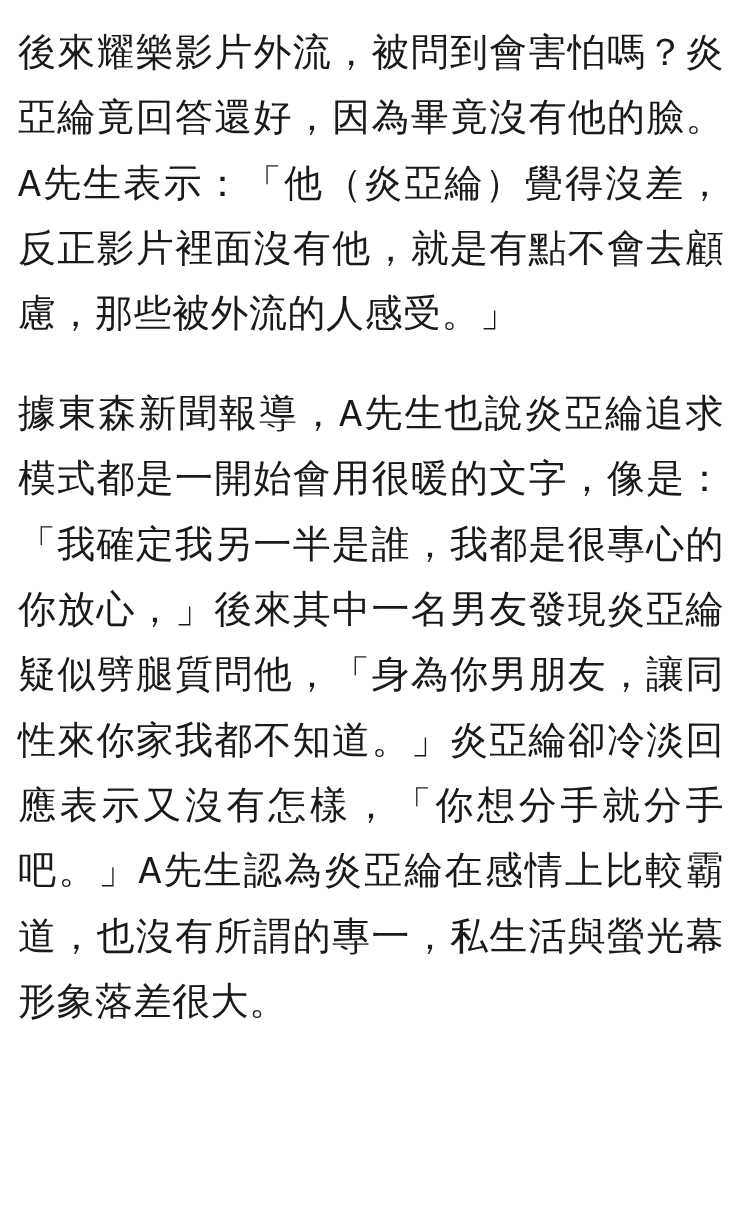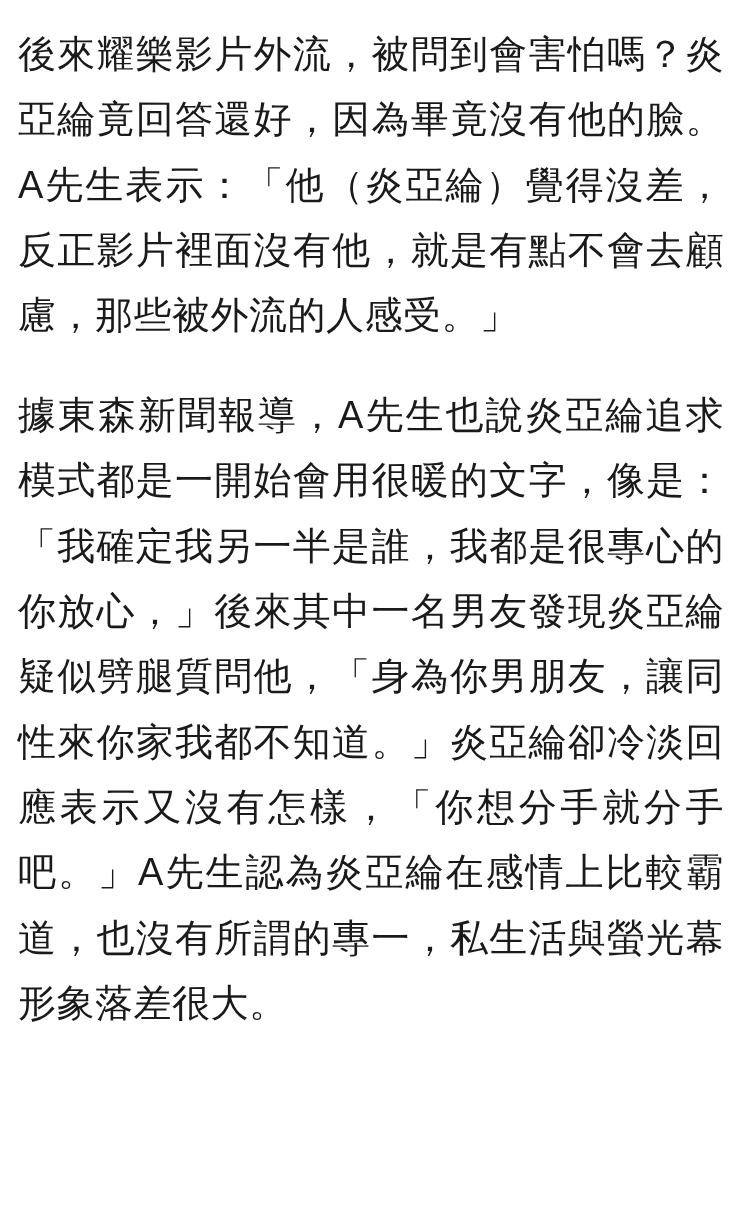--- a/index.html
+++ b/index.html
@@ -12,20 +12,21 @@
     height: 1215px;
     overflow: hidden;
     font-family: "Liberation Sans", "DejaVu Sans", sans-serif;
   }
   .article {
     box-sizing: border-box;
     width: 742px;
     height: 1215px;
     padding: 22px 18px 0 18px;
     background: #ffffff;
+    font-family: Liberation Mono, monospace;
   }
   .para {
     color: #1a1a1a;
     font-size: 38px;
     line-height: 1.72;
     letter-spacing: 0.5px;
     text-align: justify;
     text-justify: inter-ideograph;
     word-break: break-all;
     margin: 0;

